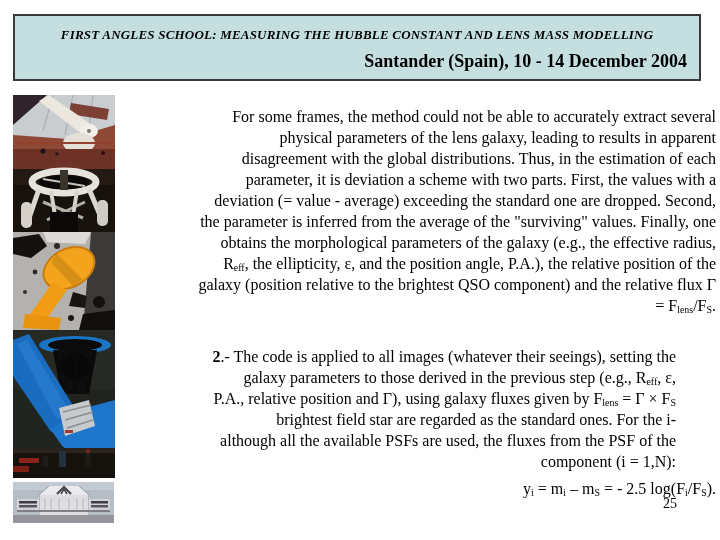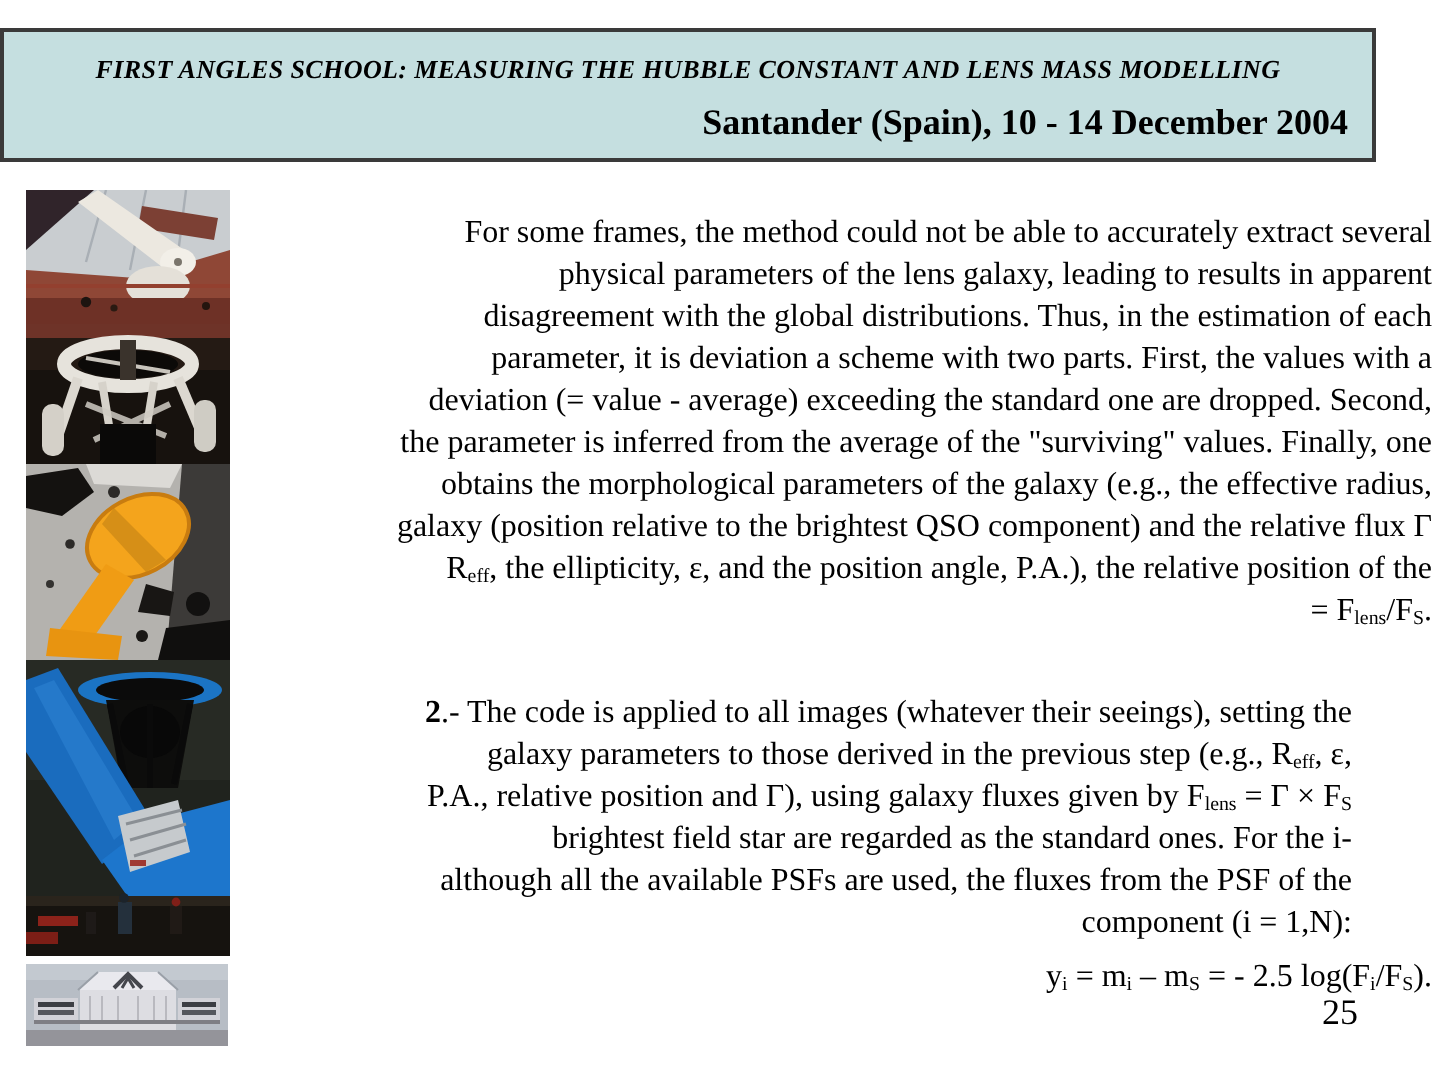--- a/index.html
+++ b/index.html
@@ -3,21 +3,21 @@
 <meta charset="utf-8">
 <style>
   html,body { margin:0; padding:0; background:#ffffff; }
   .slide {
     position:relative; width:720px; height:540px; background:#ffffff;
     font-family:"Liberation Serif","DejaVu Serif",serif; color:#000; overflow:hidden;
   }
 
   
   .header-box {
-    position:absolute; left:0; top:14px; width:688px; height:67px;
+    position:absolute; left:13px; top:14px; width:688px; height:67px;
     background:#c5dfe0; border:2px solid #3a3a3a; box-sizing:border-box;
   }
   .header-title {
     margin-top:11px; text-align:center;
     font-size:13px; font-weight:bold; font-style:italic; letter-spacing:0.2px;
   }
   .header-subtitle {
     margin-top:8px; text-align:right; padding-right:12px;
     font-size:18px; font-weight:bold;
   }
@@ -35,21 +35,21 @@
   .main {
     position:absolute; left:121px; top:106px; width:595px;
     text-align:right; font-size:16px; line-height:21px;
   }
   .para2 { margin-top:30px; padding-right:40px; }
   .formula { margin-top:6px; }
   sub { font-size:62%; line-height:0; vertical-align:baseline; position:relative; top:0.25em; }
 
   .page-number {
     position:absolute; left:652px; top:496px; width:36px;
-    font-size:18px; text-align:center;
+    font-size:14px; text-align:center;
   }
 </style>
 </head>
 <body>
 
 <div class="slide">
 
   <div class="header-box" style="background: rgb(197, 223, 224); border-color: rgb(58, 58, 58);">
     <div class="header-title">FIRST ANGLES SCHOOL: MEASURING THE HUBBLE CONSTANT AND LENS MASS MODELLING</div>
     <div class="header-subtitle">Santander (Spain), 10 - 14 December 2004</div>
@@ -166,22 +166,22 @@
 
   <div class="main">
     <div class="para1">
         <div class="line">For some frames, the method could not be able to accurately extract several</div>
         <div class="line">physical parameters of the lens galaxy, leading to results in apparent</div>
         <div class="line">disagreement with the global distributions. Thus, in the estimation of each</div>
         <div class="line">parameter, it is deviation a scheme with two parts. First, the values with a</div>
         <div class="line">deviation (= value - average) exceeding the standard one are dropped. Second,</div>
         <div class="line">the parameter is inferred from the average of the "surviving" values. Finally, one</div>
         <div class="line">obtains the morphological parameters of the galaxy (e.g., the effective radius,</div>
+        <div class="line">R<sub>eff</sub>, the ellipticity, ε, and the position angle, P.A.), the relative position of the</div>
         <div class="line">galaxy (position relative to the brightest QSO component) and the relative flux Γ</div>
-        <div class="line">R<sub>eff</sub>, the ellipticity, ε, and the position angle, P.A.), the relative position of the</div>
         <div class="line">= F<sub>lens</sub>/F<sub>S</sub>.</div>
       </div>
     <div class="para2">
         <div class="line"><b>2</b>.- The code is applied to all images (whatever their seeings), setting the</div>
         <div class="line">galaxy parameters to those derived in the previous step (e.g., R<sub>eff</sub>, ε,</div>
         <div class="line">P.A., relative position and Γ), using galaxy fluxes given by F<sub>lens</sub> = Γ × F<sub>S</sub></div>
         <div class="line">brightest field star are regarded as the standard ones. For the i-</div>
         <div class="line">although all the available PSFs are used, the fluxes from the PSF of the</div>
         <div class="line">component (i = 1,N):</div>
       </div>

